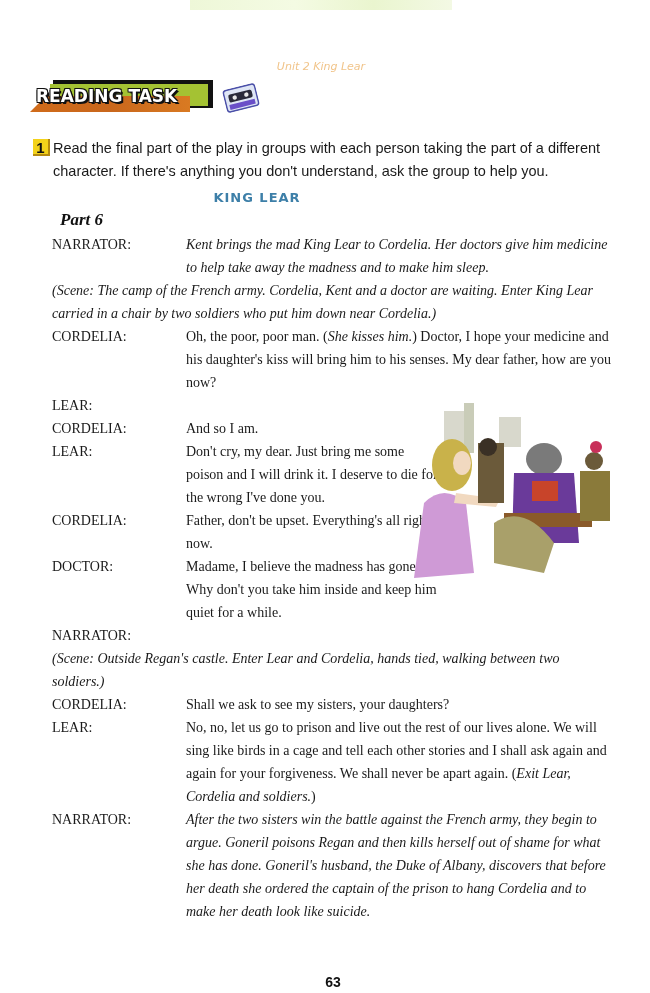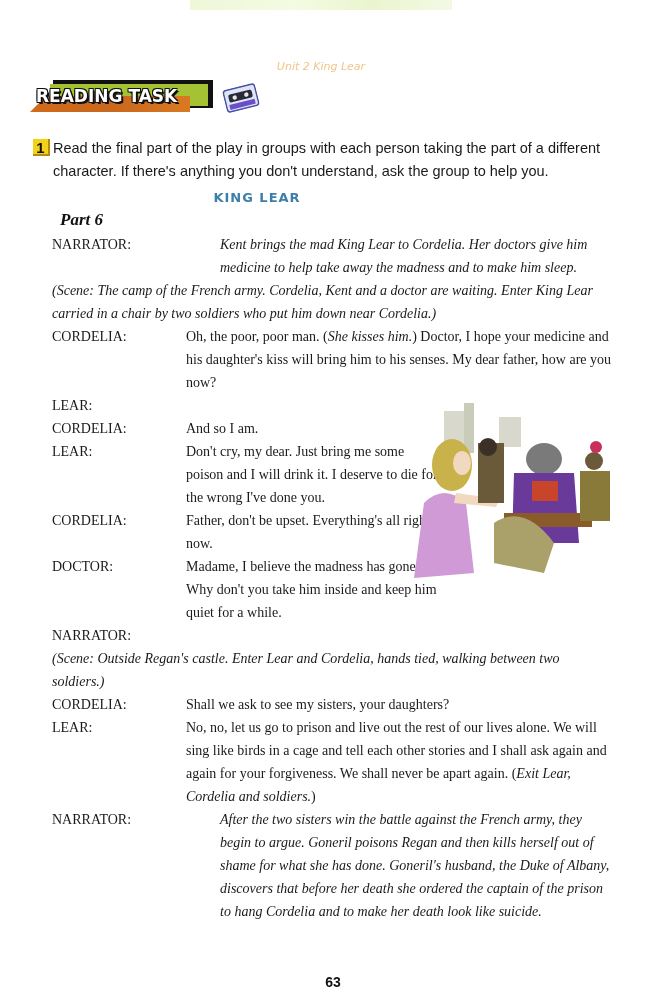--- a/index.html
+++ b/index.html
@@ -52,21 +52,21 @@
   .part-title {
     position: absolute; left: 60px; top: 210px; font-family: "Liberation Serif", serif;
     font-weight: bold; font-style: italic; font-size: 17px; color: #111;
   }
 
   .script { position: absolute; left: 52px; top: 233px; width: 560px; font-size: 14px; line-height: 23px; }
   .line { display: flex; gap: 40px; }
   .speaker { width: 94px; flex: 0 0 94px; }
   .speech { flex: 1; }
   .it { font-style: italic; }
-  .narr { font-style: italic; margin-left: 34px; }
+  .narr { font-style: italic; }
   .stage { font-style: italic; }
   .narrow .speech { max-width: 252px; }
 
   .illus { position: absolute; left: 404px; top: 403px; width: 212px; height: 182px; }
 
   .page-num {
     position: absolute; left: 8px; width: 650px; top: 974px; text-align: center;
     font-family: "Liberation Sans", sans-serif; font-weight: bold; font-size: 14px; color: #111;
   }
 </style>

